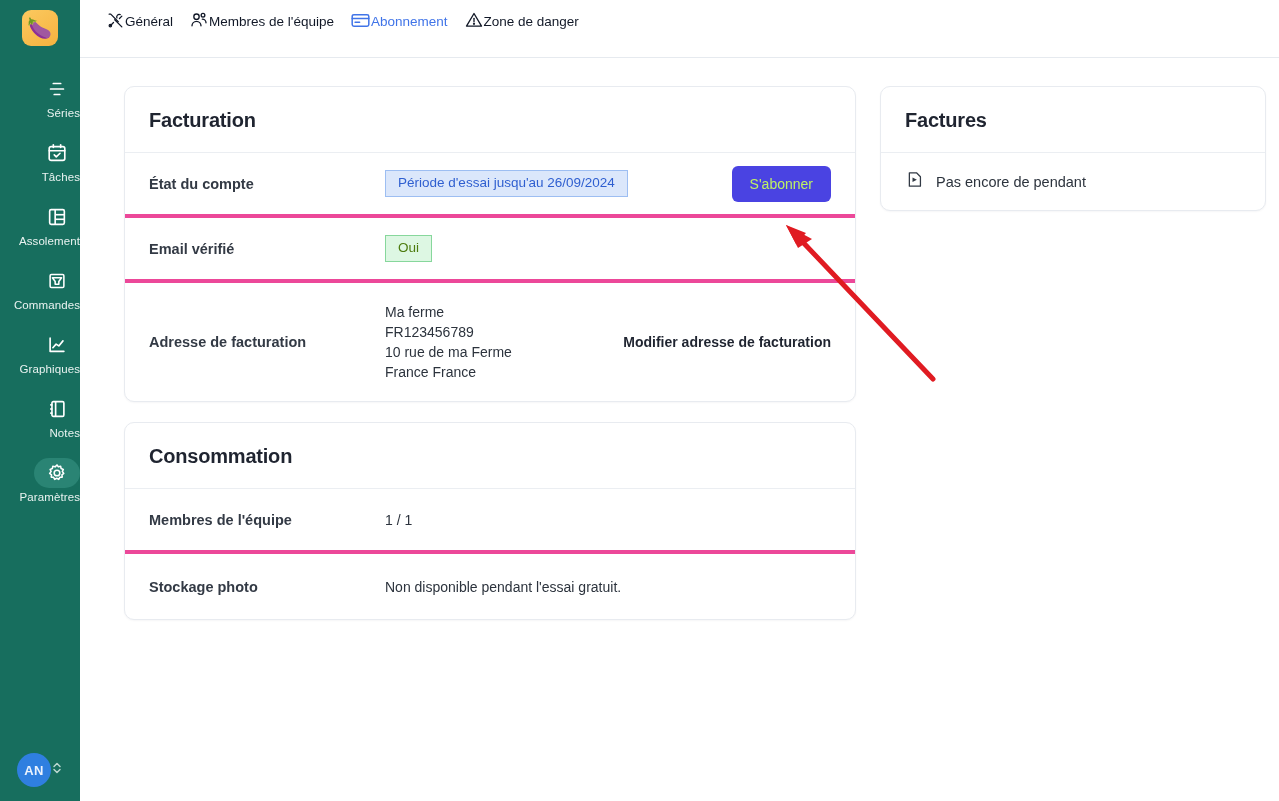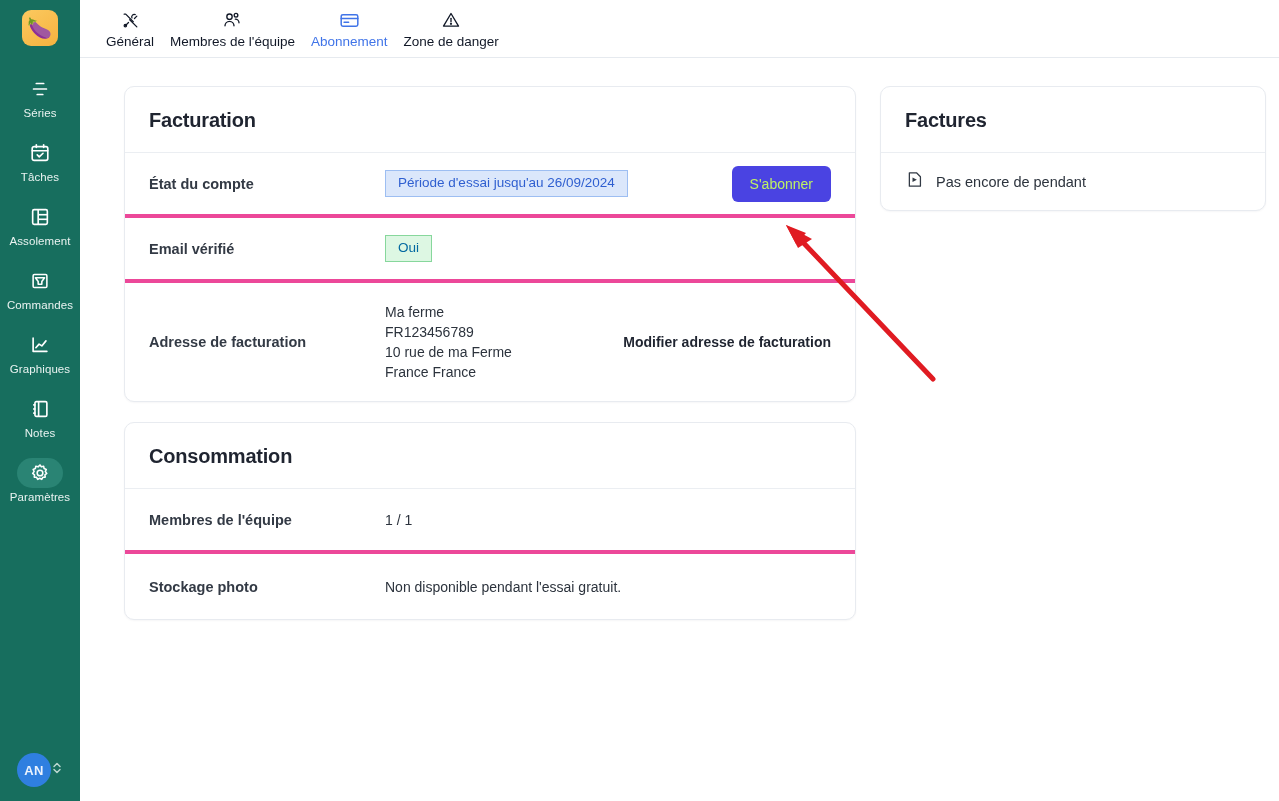--- a/index.html
+++ b/index.html
@@ -31,21 +31,21 @@
     display: flex; align-items: center; justify-content: center;
     font-size: 20px; line-height: 1;
   }
   .nav { margin-top: 22px; width: 100%; }
   .nav-item {
     width: 100%;
     padding: 6px 0 4px 0;
     margin-bottom: 9px;
     display: flex;
     flex-direction: column;
-    align-items: center;
+    align-items: flex-end;
     cursor: pointer;
     color: #e8f2ef;
   }
   .nav-item .pill {
     width: 46px; height: 30px;
     border-radius: 15px;
     display: flex; align-items: center; justify-content: center;
   }
   .nav-item.active .pill { background: #2a8474; }
   .nav-item .label {
@@ -81,21 +81,21 @@
     height: 58px;
     border-bottom: 1px solid #e6eaef;
     display: flex;
     align-items: flex-start;
     padding: 9px 0 0 18px;
     gap: 0px;
     background: #fff;
   }
   .tab {
     display: flex;
-    flex-direction: column;
+    flex-direction: row;
     align-items: center;
     padding: 0 8px;
     cursor: pointer;
     color: #111827;
   }
   .tab .tab-ico { height: 22px; display: flex; align-items: center; justify-content: center; }
   .tab .tab-label { font-size: 13.5px; margin-top: 3px; white-space: nowrap; }
   .tab.active, .tab.active .tab-label { color: #4074e8; }
 
   .content {
@@ -147,21 +147,21 @@
     line-height: 1.15;
   }
   .badge-trial {
     background: #dbe7fb;
     border: 1px solid #9dbef2;
     color: #2f5fd0;
   }
   .badge-yes {
     background: #ddf7e3;
     border: 1px solid #87d79c;
-    color: #0369a1;
+    color: #4d7c0f;
   }
 
   .btn-primary {
     background: #4a43e2;
     color: #bef264;
     border: none;
     border-radius: 6px;
     padding: 10px 18px;
     font-size: 14px;
     font-family: inherit;

